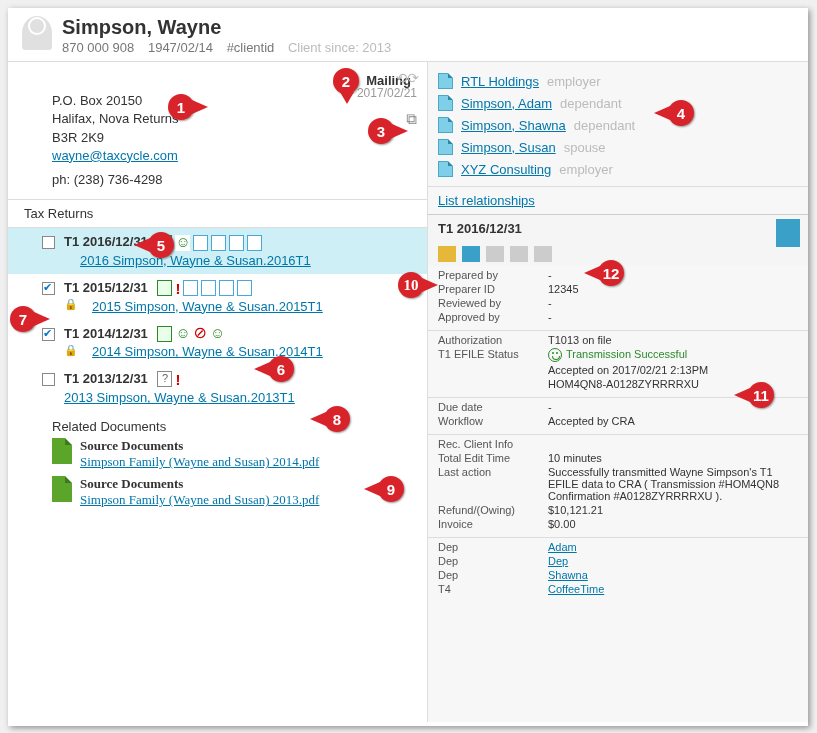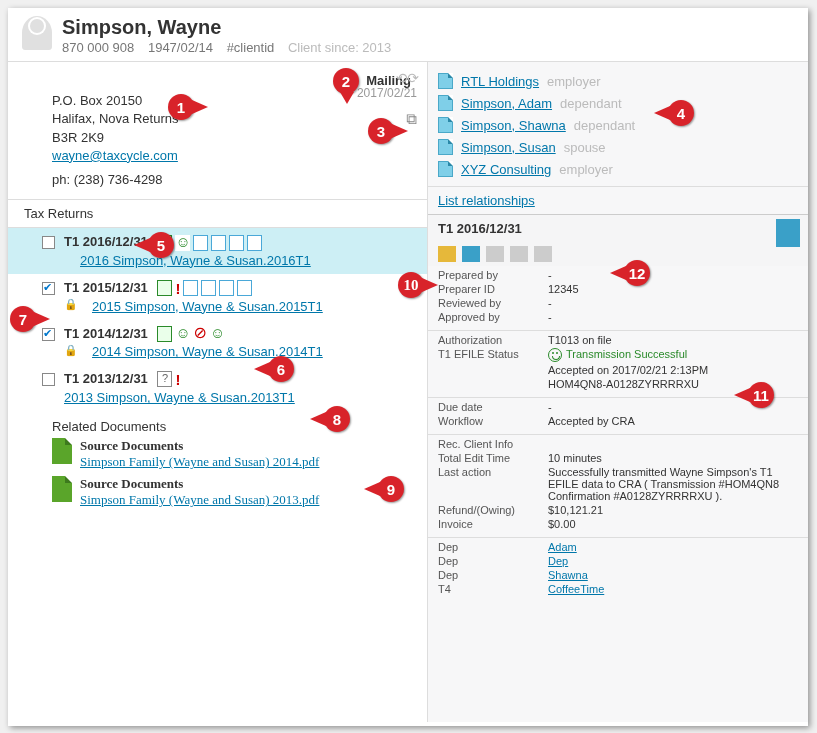--- a/index.html
+++ b/index.html
@@ -444,15 +444,15 @@
   <div class="callout pt-down" style="top:60px;left:325px;">2</div>
   <div class="callout pt-right" style="top:110px;left:360px;">3</div>
   <div class="callout pt-left" style="top:92px;left:660px;">4</div>
   <div class="callout pt-left" style="top:224px;left:140px;">5</div>
   <div class="callout pt-left" style="top:348px;left:260px;">6</div>
   <div class="callout pt-right" style="top:298px;left:2px;">7</div>
   <div class="callout pt-left" style="top:398px;left:316px;">8</div>
   <div class="callout pt-left" style="top:468px;left:370px;">9</div>
   <div class="callout pt-right" style="top:264px;left:390px;font-family:Liberation Serif, serif;">10</div>
   <div class="callout pt-left" style="top:374px;left:740px;">11</div>
-  <div class="callout pt-left" style="top:252px;left:616px;">12</div>
+  <div class="callout pt-left" style="top:252px;left:590px;">12</div>
 
 </div>
 
 </body></html>

